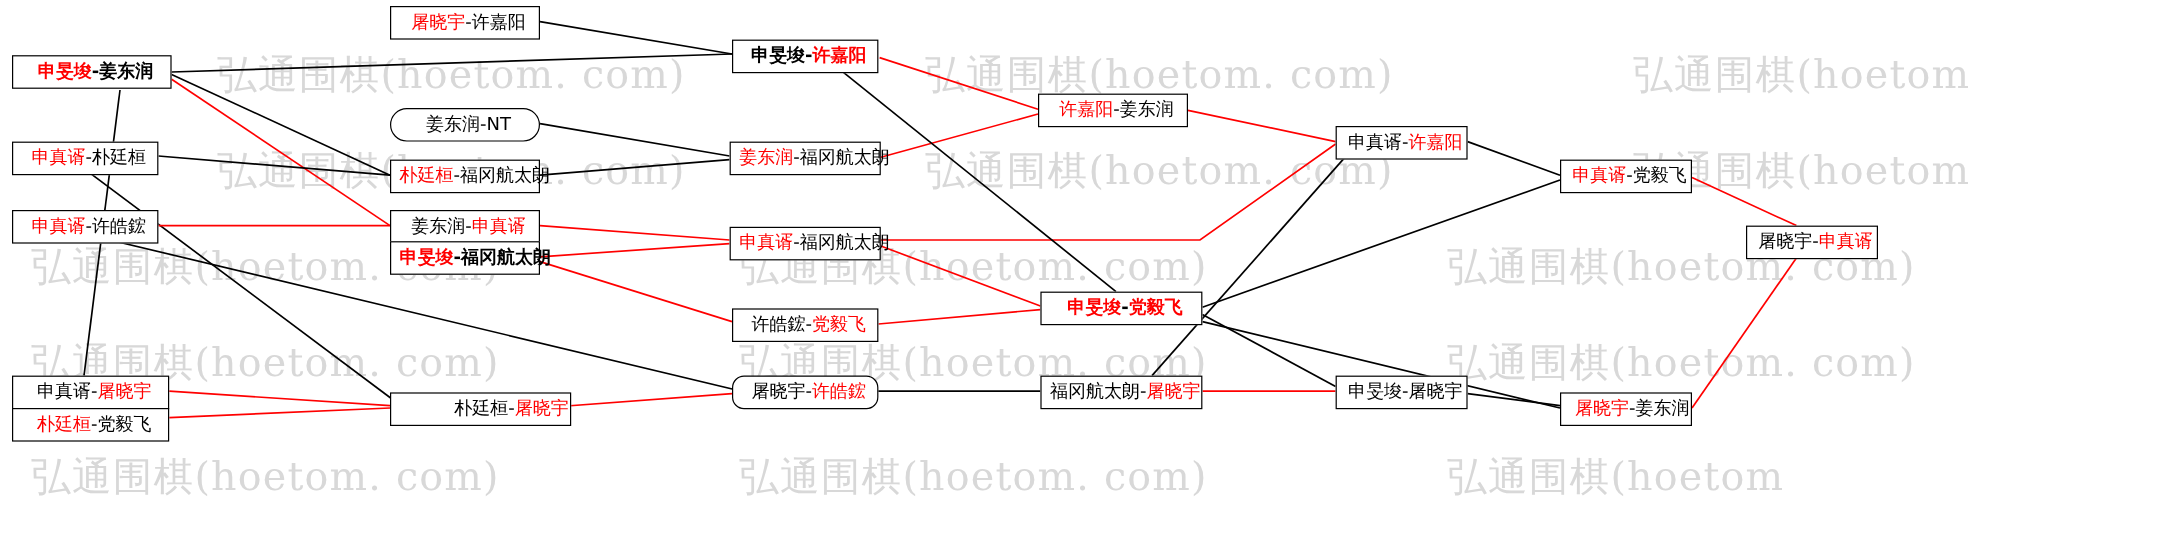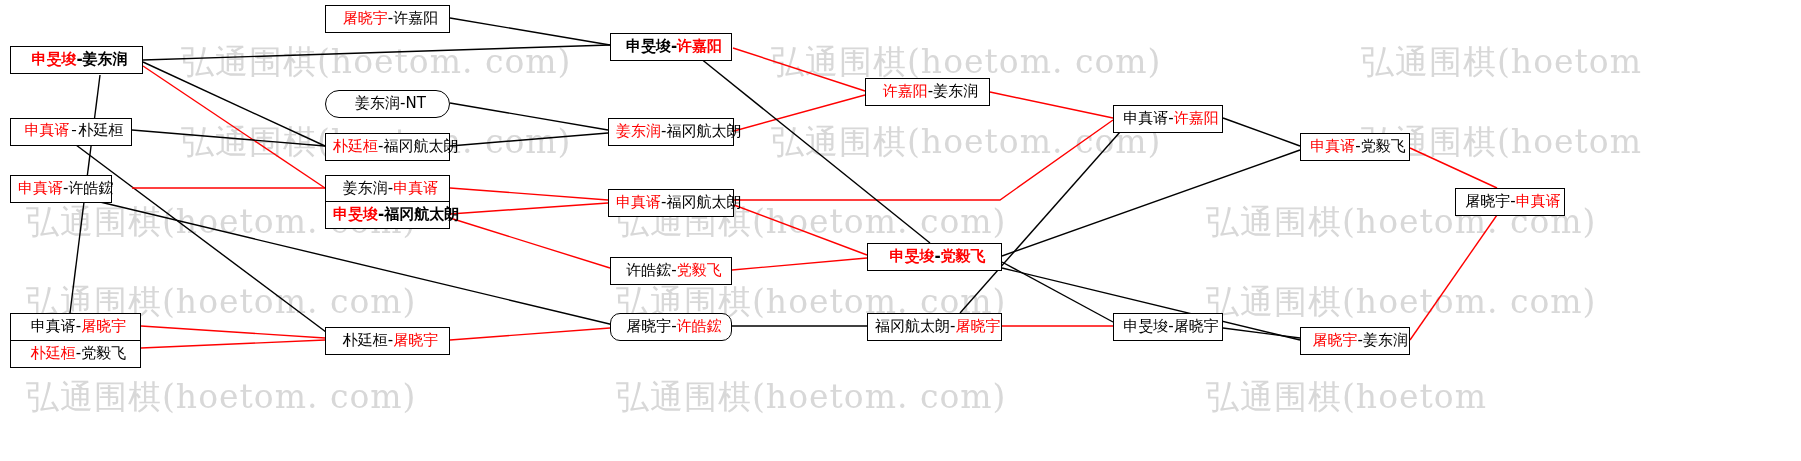--- a/index.html
+++ b/index.html
@@ -118,35 +118,35 @@
       <path d="M 1002,262 L 1113,322" fill="none" stroke="#000000" stroke-width="1.4"></path>
       <path d="M 1223,328 L 1300,338" fill="none" stroke="#000000" stroke-width="1.4"></path>
       <path d="M 1002,268 L 1300,340" fill="none" stroke="#000000" stroke-width="1.4"></path>
     </svg>
 
   <div id="nodes">
       <div class="node red-a bold" style="left: 10px; top: 46px; width: 133px;"><span class="a">申旻埈</span><span class="sep">-</span><span class="b">姜东润</span></div>
       <div class="node red-a" style="left: 325px; top: 5px; width: 125px;"><span class="a">屠晓宇</span><span class="sep">-</span><span class="b">许嘉阳</span></div>
       <div class="node red-b bold" style="left: 610px; top: 33px; width: 122px;"><span class="a">申旻埈</span><span class="sep">-</span><span class="b">许嘉阳</span></div>
       <div class="node" style="left: 325px; top: 90px; width: 125px; border-radius: 14px;"><span class="a">姜东润</span><span class="sep">-</span><span class="b">NT</span></div>
-      <div class="node red-a" style="left: 10px; top: 118px; width: 122px; font-family: Liberation Mono, monospace;"><span class="a">申真谞</span><span class="sep">-</span><span class="b">朴廷桓</span></div>
+      <div class="node red-a" style="left: 10px; top: 118px; width: 122px;"><span class="a">申真谞</span><span class="sep">-</span><span class="b">朴廷桓</span></div>
       <div class="node red-a" style="left: 325px; top: 133px; width: 125px;"><span class="a">朴廷桓</span><span class="sep">-</span><span class="b">福冈航太朗</span></div>
       <div class="node red-a" style="left: 608px; top: 118px; width: 126px;"><span class="a">姜东润</span><span class="sep">-</span><span class="b">福冈航太朗</span></div>
       <div class="node red-a" style="left: 865px; top: 78px; width: 125px;"><span class="a">许嘉阳</span><span class="sep">-</span><span class="b">姜东润</span></div>
-      <div class="node red-a" style="left: 10px; top: 175px; width: 102px;"><span class="a">申真谞</span><span class="sep">-</span><span class="b">许皓鋐</span></div>
+      <div class="node red-a" style="left: 10px; top: 175px; width: 122px;"><span class="a">申真谞</span><span class="sep">-</span><span class="b">许皓鋐</span></div>
       <div class="node red-b" style="left: 325px; top: 175px; width: 125px;"><span class="a">姜东润</span><span class="sep">-</span><span class="b">申真谞</span></div>
       <div class="node red-a bold" style="left: 325px; top: 201px; width: 125px;"><span class="a">申旻埈</span><span class="sep">-</span><span class="b">福冈航太朗</span></div>
       <div class="node red-a" style="left: 608px; top: 189px; width: 126px;"><span class="a">申真谞</span><span class="sep">-</span><span class="b">福冈航太朗</span></div>
       <div class="node red-b" style="left: 1113px; top: 105px; width: 110px;"><span class="a">申真谞</span><span class="sep">-</span><span class="b">许嘉阳</span></div>
       <div class="node red-a" style="left: 1300px; top: 133px; width: 110px;"><span class="a">申真谞</span><span class="sep">-</span><span class="b">党毅飞</span></div>
       <div class="node red-b" style="left: 1455px; top: 188px; width: 110px;"><span class="a">屠晓宇</span><span class="sep">-</span><span class="b">申真谞</span></div>
       <div class="node red-b" style="left: 610px; top: 257px; width: 122px;"><span class="a">许皓鋐</span><span class="sep">-</span><span class="b">党毅飞</span></div>
       <div class="node red-a red-b bold" style="left: 867px; top: 243px; width: 135px;"><span class="a">申旻埈</span><span class="sep">-</span><span class="b">党毅飞</span></div>
       <div class="node red-b" style="left: 10px; top: 313px; width: 131px;"><span class="a">申真谞</span><span class="sep">-</span><span class="b">屠晓宇</span></div>
       <div class="node red-a" style="left: 10px; top: 340px; width: 131px;"><span class="a">朴廷桓</span><span class="sep">-</span><span class="b">党毅飞</span></div>
-      <div class="node red-b" style="left: 325px; top: 327px; width: 125px;"><span class="a">朴廷桓</span><span class="sep">-</span><span class="b">屠晓宇</span></div>
+      <div class="node red-b" style="left: 325px; top: 327px; width: 151px; text-align: right;"><span class="a">朴廷桓</span><span class="sep">-</span><span class="b">屠晓宇</span></div>
       <div class="node red-b" style="left: 610px; top: 313px; width: 122px; border-radius: 10px;"><span class="a">屠晓宇</span><span class="sep">-</span><span class="b">许皓鋐</span></div>
       <div class="node red-b" style="left: 867px; top: 313px; width: 135px;"><span class="a">福冈航太朗</span><span class="sep">-</span><span class="b">屠晓宇</span></div>
       <div class="node" style="left: 1113px; top: 313px; width: 110px;"><span class="a">申旻埈</span><span class="sep">-</span><span class="b">屠晓宇</span></div>
       <div class="node red-a" style="left: 1300px; top: 327px; width: 110px; text-align: right;"><span class="a">屠晓宇</span><span class="sep">-</span><span class="b">姜东润</span></div>
     </div>
 
 </div>
 
 </body></html>

